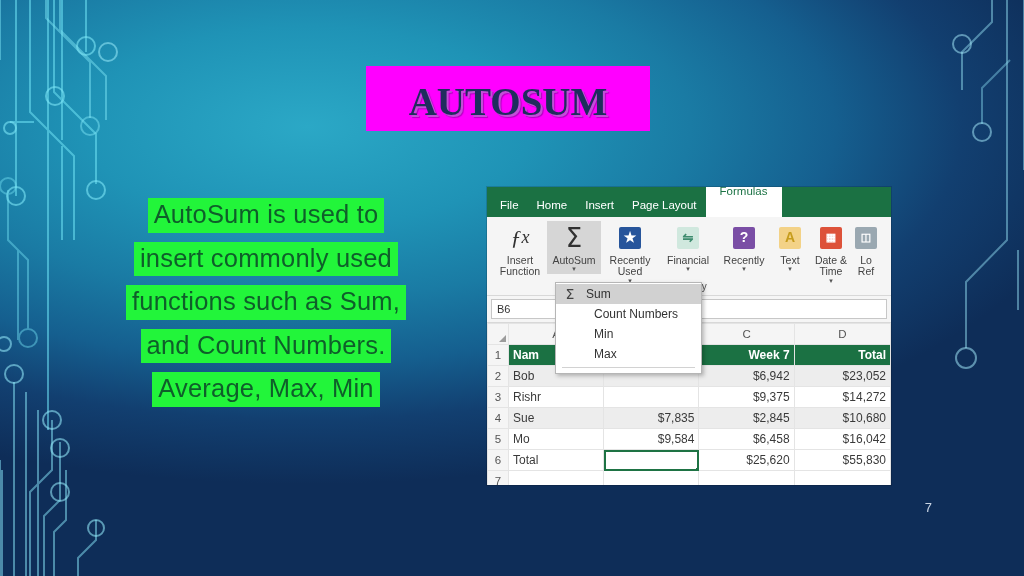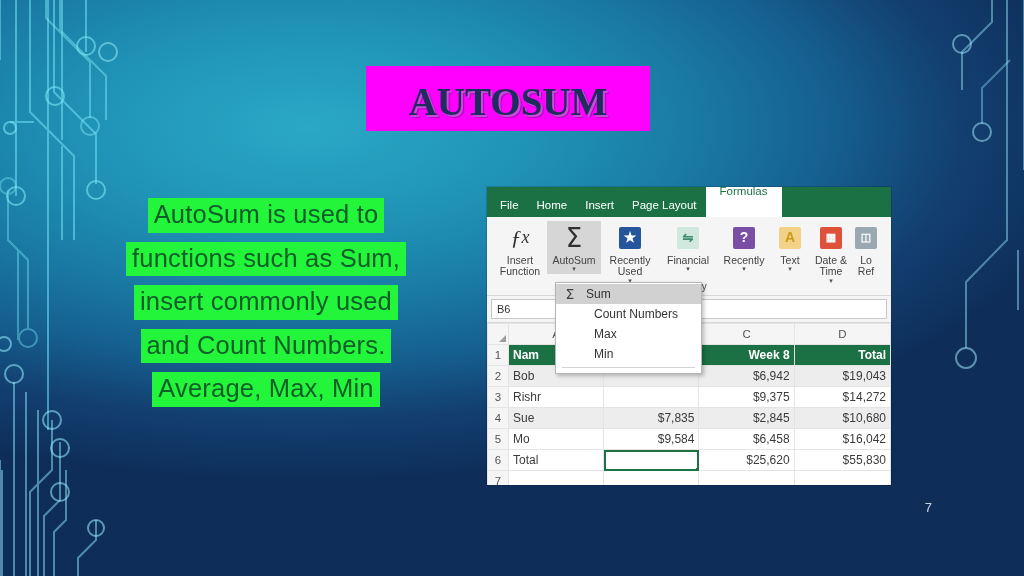--- a/index.html
+++ b/index.html
@@ -222,22 +222,22 @@
       <path d="M982 124 L982 88 L1010 60"></path>
     </g>
   </svg>
 
   <div id="title-box">
     <div id="title-text">Autosum</div>
   </div>
 
   <div id="body-block">
     <span class="body-line">AutoSum is used to</span>
+    <span class="body-line">insert commonly used</span>
     <span class="body-line">functions such as Sum,</span>
-    <span class="body-line">insert commonly used</span>
     <span class="body-line">and Count Numbers.</span>
     <span class="body-line">Average, Max, Min</span>
   </div>
 
   <div id="excel">
 
     <div class="ribbon-tabs">
       <div class="rtab">File</div>
       <div class="rtab">Home</div>
       <div class="rtab">Insert</div>
@@ -334,29 +334,29 @@
           <th class="corner"></th>
           <th class="colhdr">A</th>
           <th class="colhdr">B</th>
           <th class="colhdr">C</th>
           <th class="colhdr">D</th>
         </tr>
         <tr class="hdrrow">
           <td class="rowhdr">1</td>
           <td class="cell">Nam</td>
           <td class="cell"></td>
-          <td class="cell num">Week 8</td>
+          <td class="cell num">Week 7</td>
           <td class="cell num">Total</td>
         </tr>
         <tr class="alt">
           <td class="rowhdr">2</td>
           <td class="cell">Bob</td>
           <td class="cell num"></td>
           <td class="cell num">$6,942</td>
-          <td class="cell num">$19,043</td>
+          <td class="cell num">$23,052</td>
         </tr>
         <tr>
           <td class="rowhdr">3</td>
           <td class="cell">Rishr</td>
           <td class="cell num"></td>
           <td class="cell num">$9,375</td>
           <td class="cell num">$14,272</td>
         </tr>
         <tr class="alt">
           <td class="rowhdr">4</td>
@@ -392,24 +392,24 @@
 
     <div id="autosum-menu">
       <div class="mi sel">
         <span class="sig">Σ</span>
         <span class="mtxt">Sum</span>
       </div>
       <div class="mi indent">
         <span class="mtxt">Count Numbers</span>
       </div>
       <div class="mi indent">
-        <span class="mtxt">Max</span>
+        <span class="mtxt">Min</span>
       </div>
       <div class="mi indent">
-        <span class="mtxt">Min</span>
+        <span class="mtxt">Max</span>
       </div>
       <div class="msep"></div>
     </div>
 
   </div>
 
   <div id="page-number">7</div>
 
 </div>
 

